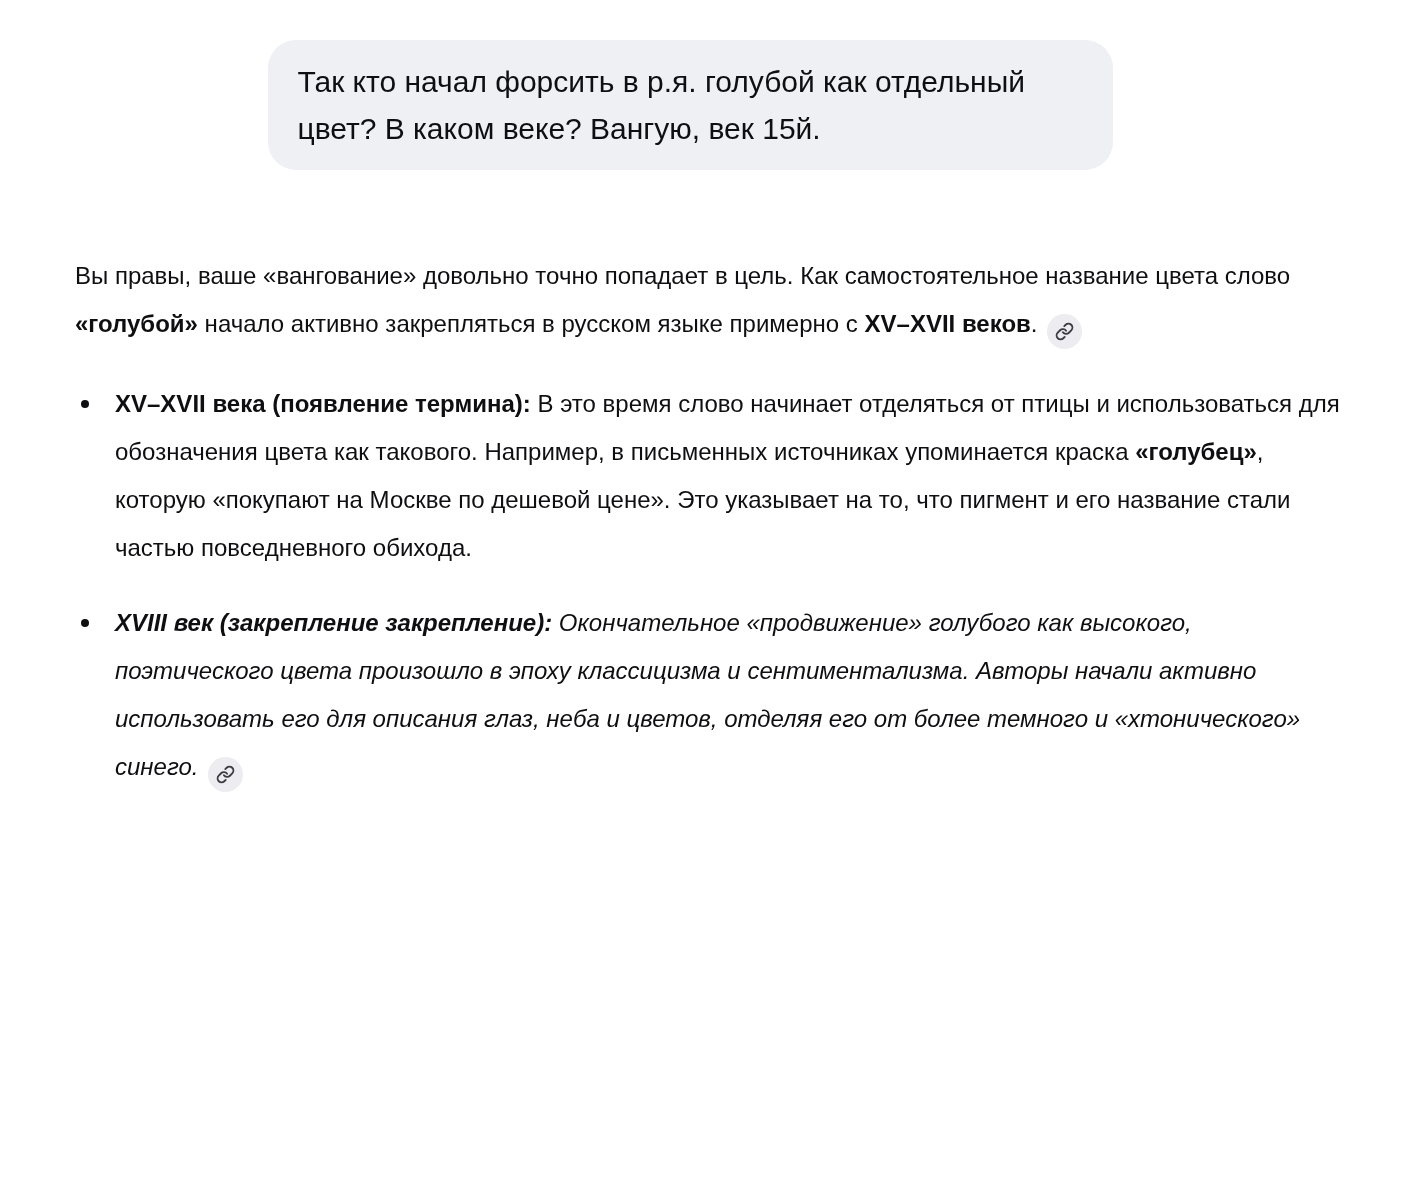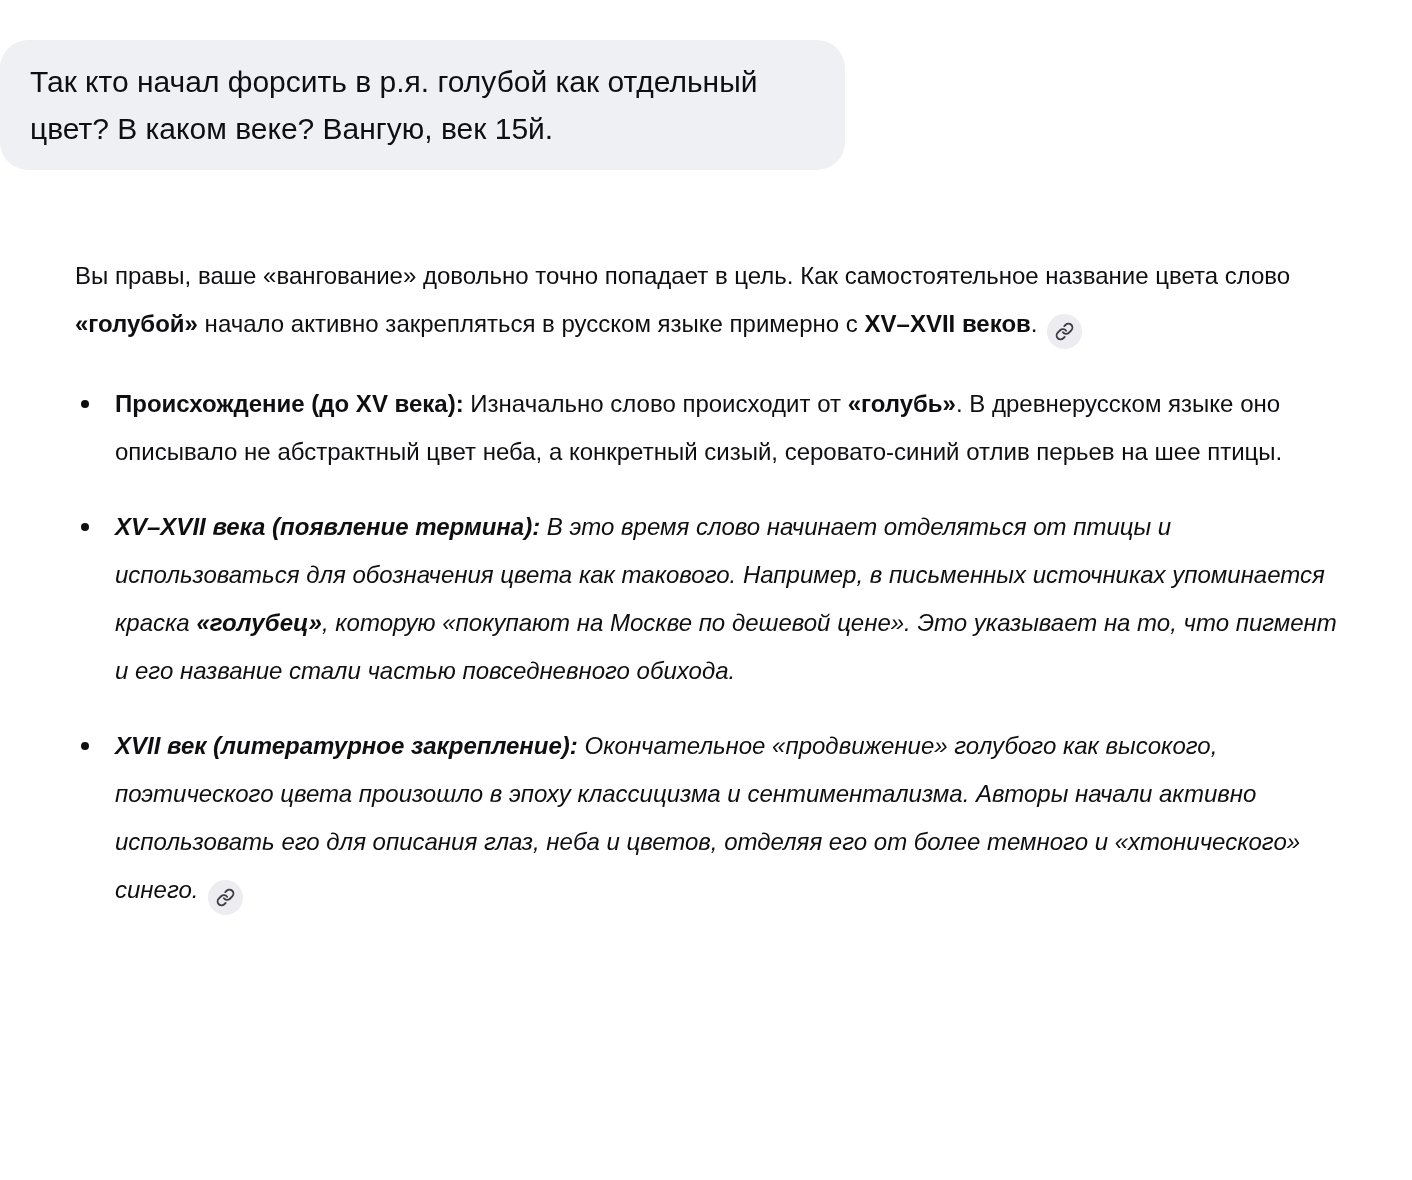--- a/index.html
+++ b/index.html
@@ -17,21 +17,21 @@
   body {
     width: 1412px;
     height: 1180px;
     font-family: "Liberation Sans", "DejaVu Sans", sans-serif;
     color: var(--text);
     overflow: hidden;
   }
   
   .user-row {
     display: flex;
-    justify-content: flex-start;
+    justify-content: center;
     padding: 40px 32px 0 0;
   }
   .user-bubble {
     background: var(--bubble-bg);
     border-radius: 28px;
     padding: 18px 30px;
     max-width: 845px;
     font-size: 30px;
     line-height: 47px;
     color: var(--text);
@@ -103,25 +103,24 @@
   <p><span>Вы правы, ваше «вангование» довольно точно попадает в цель. Как самостоятельное название цвета слово </span><span class="b">«голубой»</span><span> начало активно закрепляться в русском языке примерно с </span><span class="b">XV–XVII веков</span><span>.</span><button class="cite">
         <svg viewBox="0 0 24 24">
           <path d="M10 13a5 5 0 0 0 7.54.54l3-3a5 5 0 0 0-7.07-7.07l-1.72 1.71"></path>
           <path d="M14 11a5 5 0 0 0-7.54-.54l-3 3a5 5 0 0 0 7.07 7.07l1.71-1.71"></path>
         </svg>
       </button></p>
 
 
   <ul>
 
-    <li><span class="b">Происхождение (до XV века):</span><span> Изначально слово происходит от </span><span class="b">«голубь»</span><span>. В древнерусском языке оно описывало не абстрактный цвет неба, а конкретный сизый, серовато-синий отлив перьев на шее птицы.</span></li>
 
     <li><span class="b">XV–XVII века (появление термина):</span><span> В это время слово начинает отделяться от птицы и использоваться для обозначения цвета как такового. Например, в письменных источниках упоминается краска </span><span class="b">«голубец»</span><span>, которую «покупают на Москве по дешевой цене». Это указывает на то, что пигмент и его название стали частью повседневного обихода.</span></li>
 
-    <li><span class="b">XVII век (литературное закрепление):</span><span> Окончательное «продвижение» голубого как высокого, поэтического цвета произошло в эпоху классицизма и сентиментализма. Авторы начали активно использовать его для описания глаз, неба и цветов, отделяя его от более темного и «хтонического» синего.</span><button class="cite">
+    <li><span class="b">XVIII век (закрепление закрепление):</span><span> Окончательное «продвижение» голубого как высокого, поэтического цвета произошло в эпоху классицизма и сентиментализма. Авторы начали активно использовать его для описания глаз, неба и цветов, отделяя его от более темного и «хтонического» синего.</span><button class="cite">
           <svg viewBox="0 0 24 24">
             <path d="M10 13a5 5 0 0 0 7.54.54l3-3a5 5 0 0 0-7.07-7.07l-1.72 1.71"></path>
             <path d="M14 11a5 5 0 0 0-7.54-.54l-3 3a5 5 0 0 0 7.07 7.07l1.71-1.71"></path>
           </svg>
         </button></li>
 
   </ul>
 </div>
 
 </body></html>

